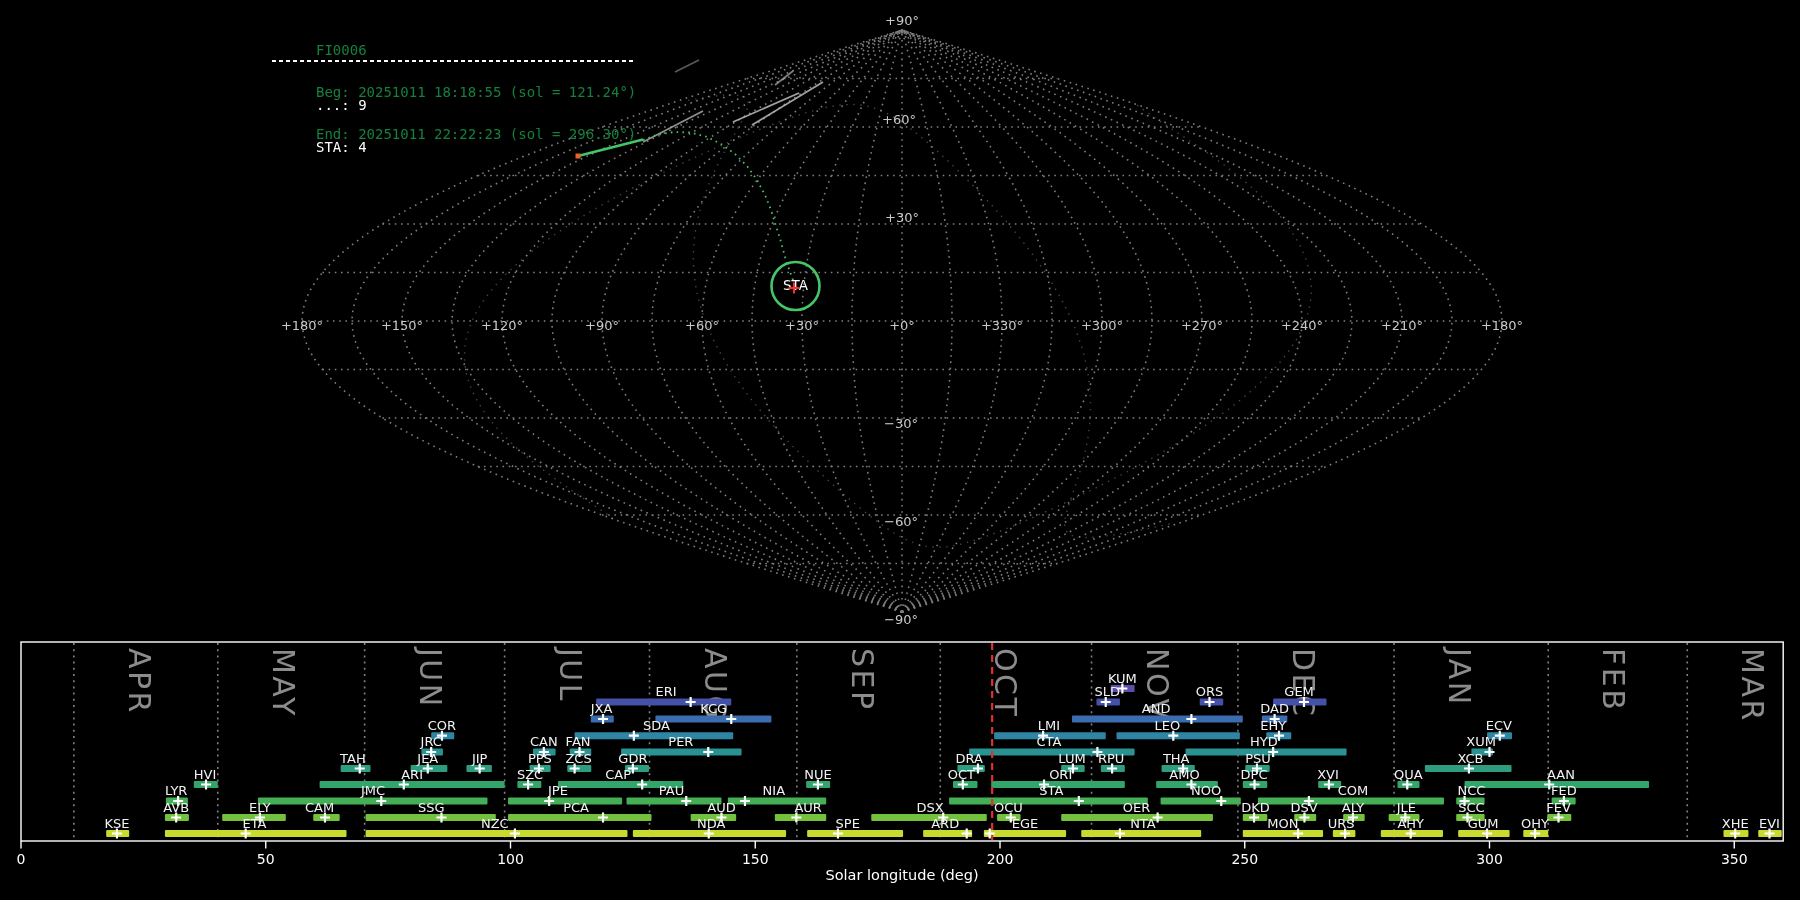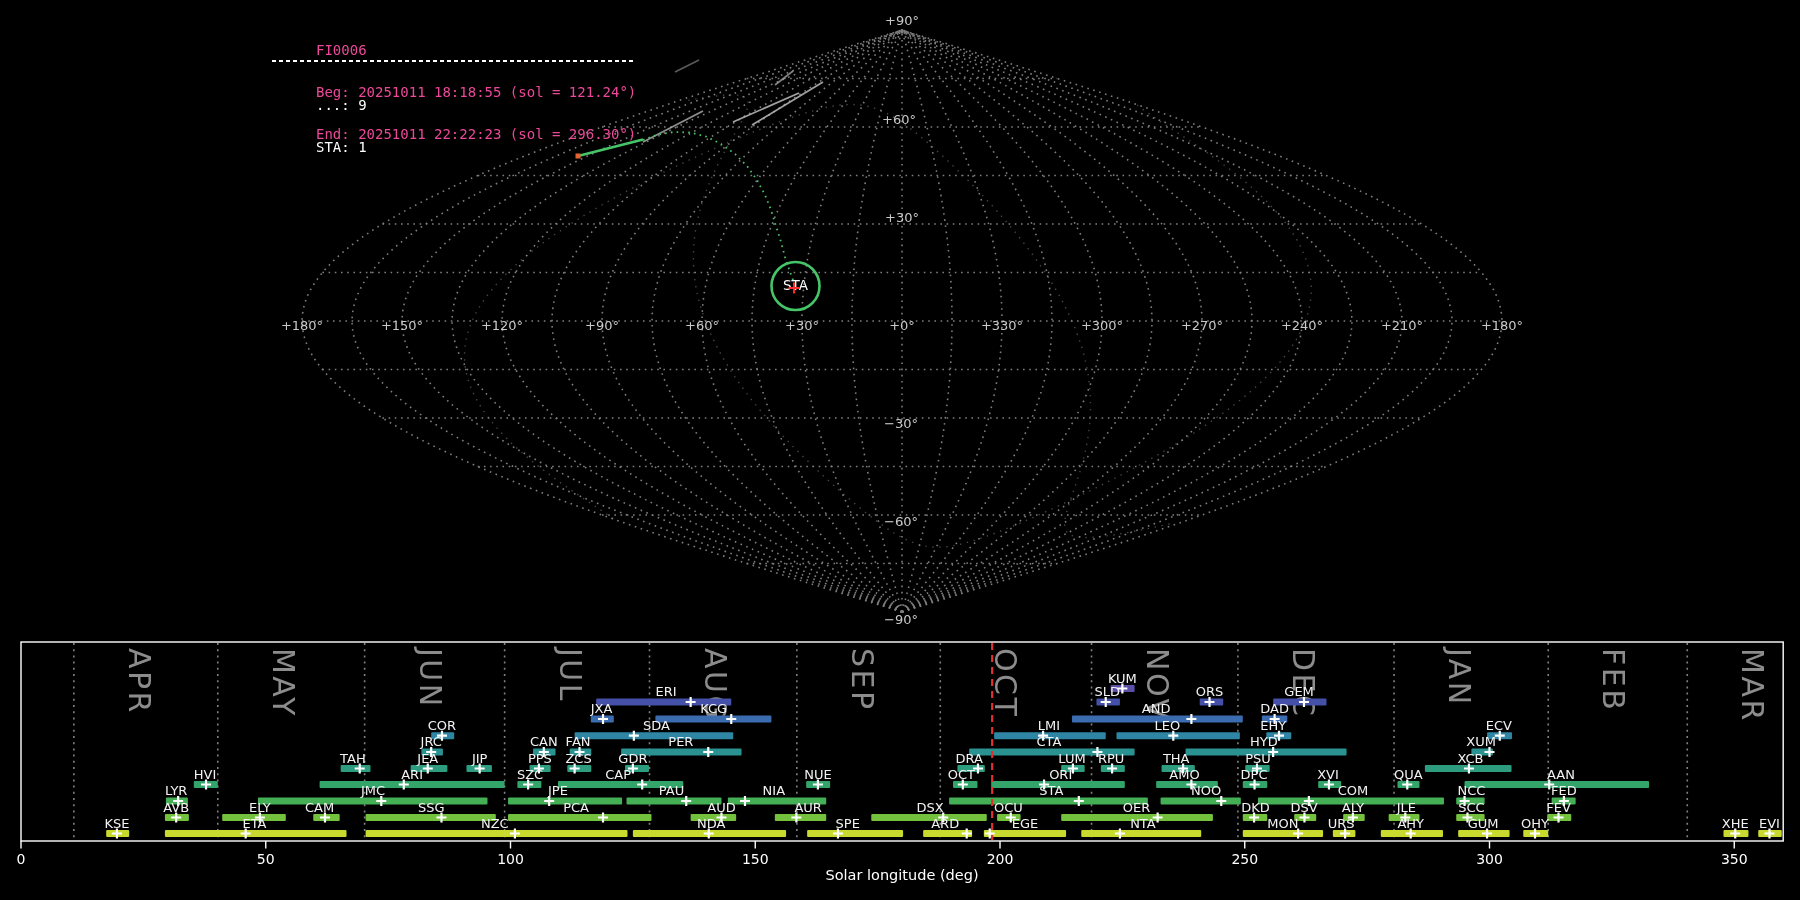--- a/index.html
+++ b/index.html
@@ -1,39 +1,39 @@
 <!DOCTYPE html>
 <html><head>
 <meta charset="utf-8">
 <style>
   html,body{margin:0;padding:0;background:#000;}
   #root{position:relative;width:1800px;height:900px;background:#000;overflow:hidden;
         font-family:"DejaVu Sans",sans-serif;}
-  #info-panel{position:absolute;left:316px;top:15px;color:#ec4899;
+  #info-panel{position:absolute;left:316px;top:15px;color:#15803d;
         font-family:"DejaVu Sans Mono",monospace;font-size:14px;line-height:14px;white-space:pre;}
   #info-sep{position:absolute;left:272px;top:60px;width:361px;height:2px;
         background:repeating-linear-gradient(90deg,#fff 0 4px,transparent 4px 7px);}
   #info-counts{position:absolute;left:316px;top:70px;color:#fff;
         font-family:"DejaVu Sans Mono",monospace;font-size:14px;line-height:14px;white-space:pre;}
   svg text{font-family:"DejaVu Sans",sans-serif;}
 </style>
 </head>
 <body>
 
 <div id="root">
 
   <div id="info-panel">
     <div>FI0006</div>
     <div>Beg: 20251011 18:18:55 (sol = 121.24°)</div>
     <div>End: 20251011 22:22:23 (sol = 296.30°)</div>
   </div>
   <div id="info-sep"></div>
   <div id="info-counts">
     <div>...: 9</div>
-    <div>STA: 1</div>
+    <div>STA: 4</div>
   </div>
 
   <svg id="scene" width="1800" height="900" viewBox="0 0 1800 900">
     <g id="g-sky">
         <g stroke="#9a9a9a" stroke-width="1.6" fill="none" stroke-dasharray="1.6 4.6" opacity="0.82">
           <path d="M746.7,563.5L1057.3,563.5"></path>
           <path d="M602.0,515.0L1202.0,515.0"></path>
           <path d="M477.7,466.5L1326.3,466.5"></path>
           <path d="M382.4,418.0L1421.6,418.0"></path>
           <path d="M322.4,369.5L1481.6,369.5"></path>

